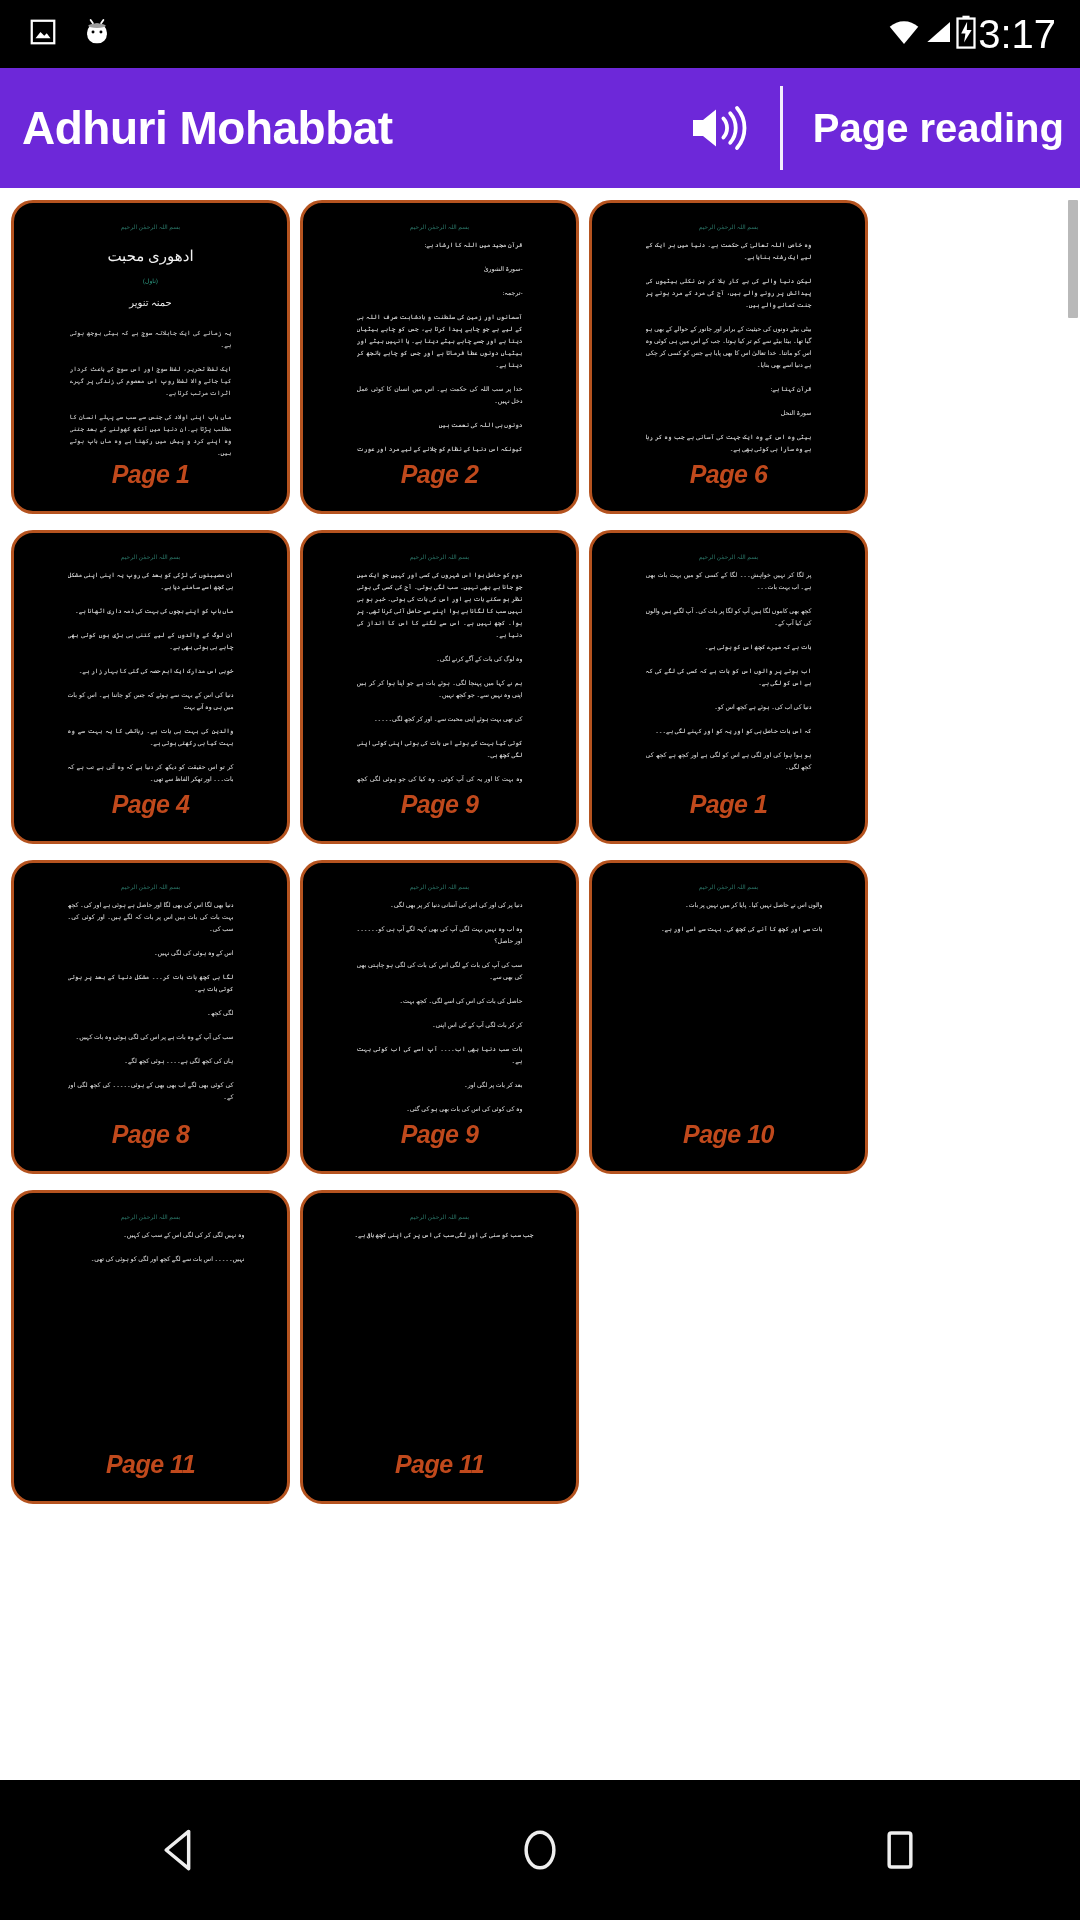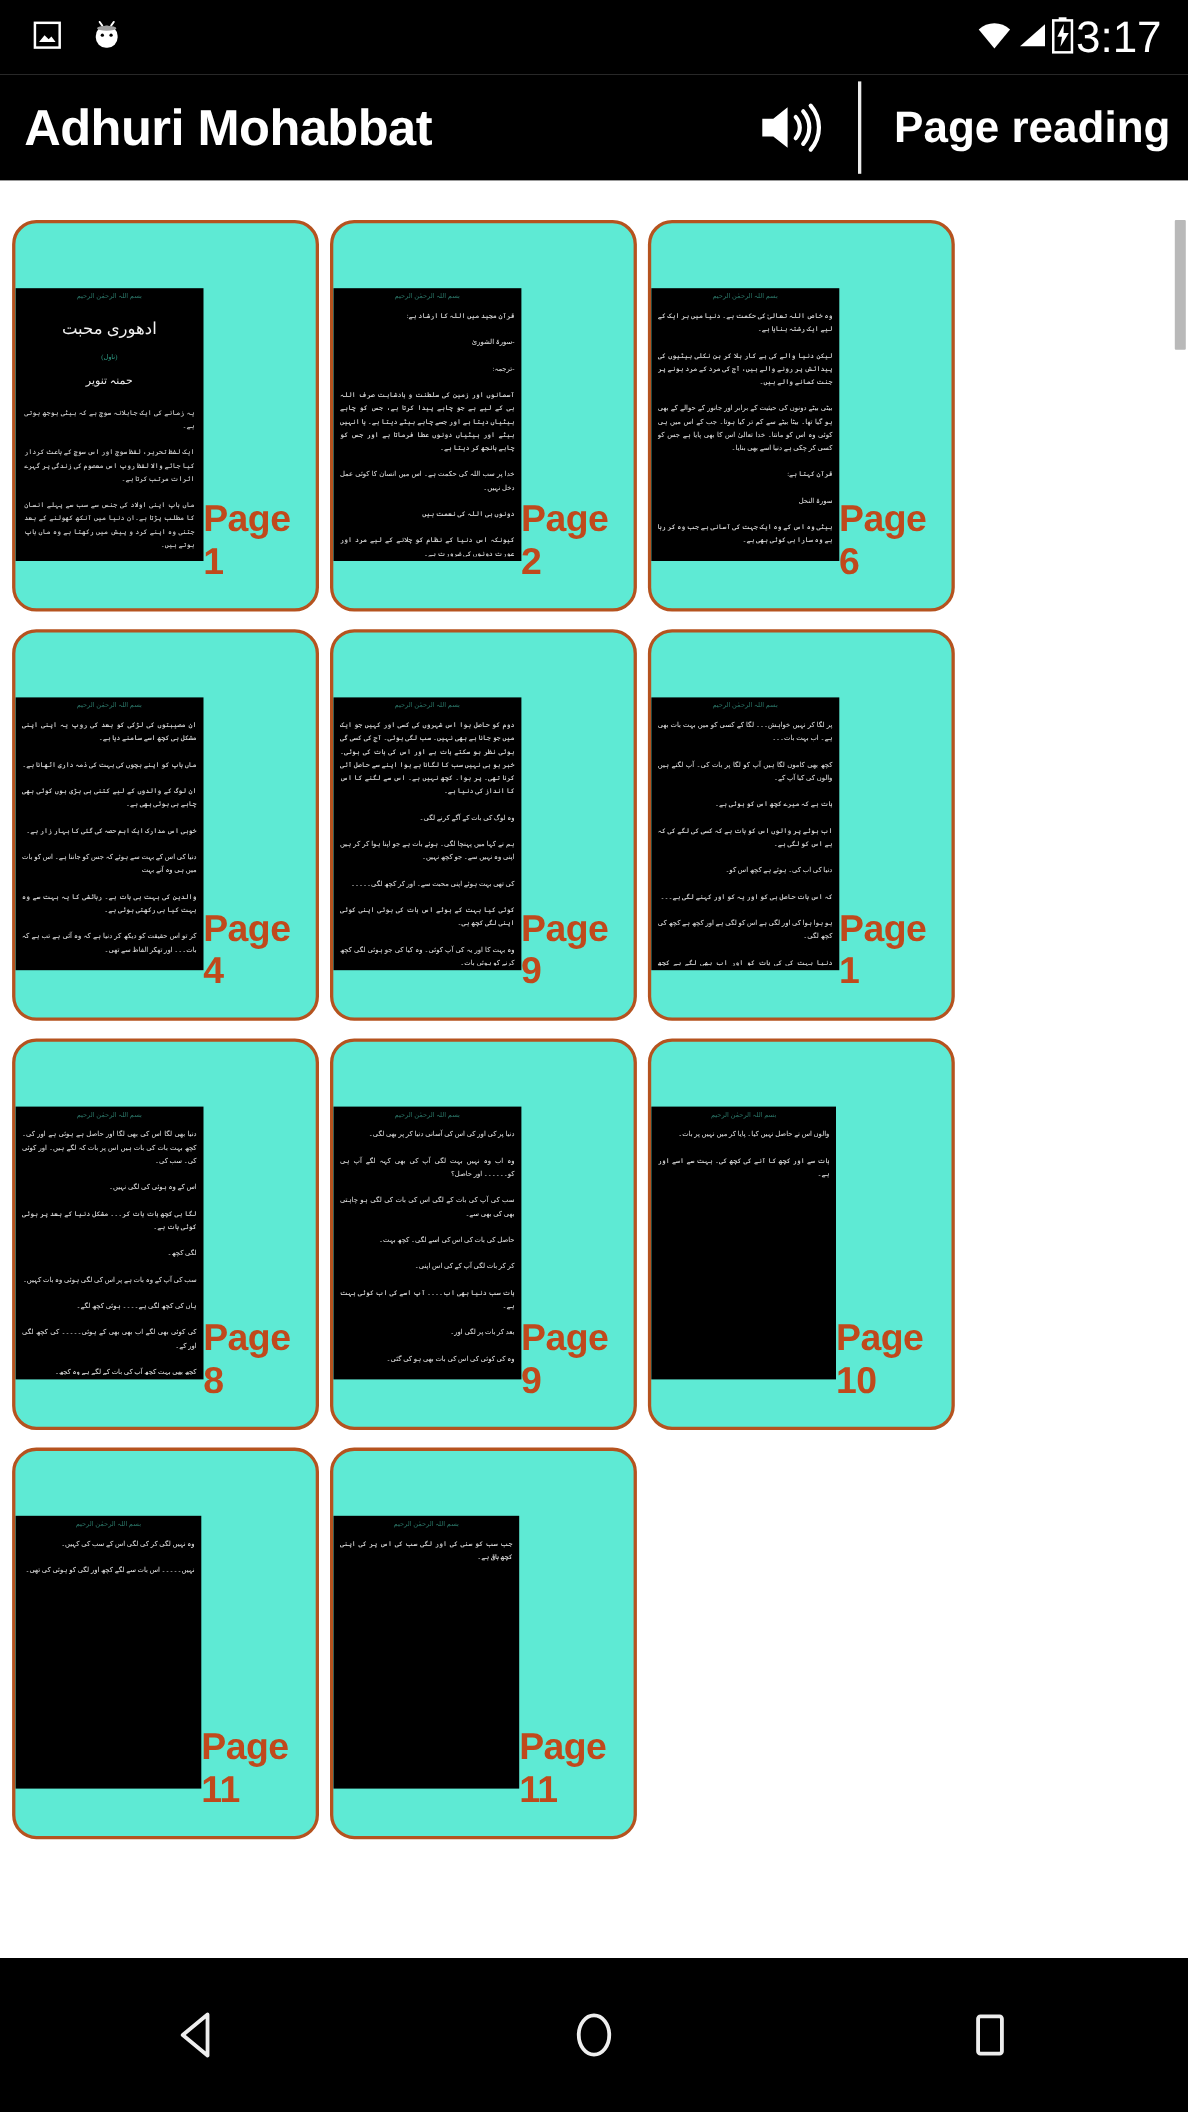--- a/index.html
+++ b/index.html
@@ -18,22 +18,22 @@
   }
   .sb-left{ display:flex; align-items:center; gap:22px; padding-left:28px; }
   .sb-right{ margin-left:auto; display:flex; align-items:center; padding-right:24px; }
   .sb-time{
     color:#ffffff; font-size:40px; font-weight:400; letter-spacing:0px;
     font-family:"Liberation Sans", sans-serif; line-height:1;
   }
 
   
   #app-bar{
-    position:absolute; top:68px; left:0; width:1080px; height:96px;
-    background:#000000; display:flex; align-items:center;
+    position:absolute; top:68px; left:0; width:1080px; height:120px;
+    background:#6d28d9; display:flex; align-items:center;
   }
   #app-title{
     color:#ffffff; font-size:46px; font-weight:bold; padding-left:22px;
     white-space:nowrap; letter-spacing:-0.5px;
   }
   .appbar-actions{ margin-left:auto; display:flex; align-items:center; height:100%; }
   #speaker-btn{
     width:110px; height:120px; display:flex; align-items:center; justify-content:center;
   }
   #appbar-divider{
@@ -47,26 +47,26 @@
   #content{
     position:absolute; top:188px; left:0; width:1080px; height:1592px;
     background:#ffffff; overflow:hidden;
   }
   #grid{
     position:absolute; top:0; left:0; width:1080px;
     display:flex; flex-wrap:wrap;
     padding:4px 6px 0 6px;
   }
   .page-card{
-    width:279px; height:356px;
+    width:279px; height:314px;
     margin:8px 5px;
     border:3px solid #b5531f;
     border-radius:22px;
-    background:#5eead4;
-    display:flex; flex-direction:row;
+    background:#000000;
+    display:flex; flex-direction:column;
     align-items:center; justify-content:flex-start;
     overflow:hidden;
   }
   .thumb{
     margin-top:16px;
     width:178px; height:248px;
     background:#000000;
     position:relative; overflow:hidden;
     display:block;
   }
@@ -96,21 +96,21 @@
     color:#eaeaea; font-size:10px; font-family:"Liberation Serif", serif; direction:rtl;
   }
   .thumb-main{
     position:absolute; top:108px; left:8px; right:8px; bottom:4px;
     color:#dedede; font-size:6.2px; line-height:12px;
     font-family:"Liberation Serif", serif; direction:rtl; text-align:justify;
     overflow:hidden; white-space:pre-line;
   }
   .page-label{
     margin-top:auto; margin-bottom:22px;
-    color:#c0491c; font-size:34px; font-weight:bold; letter-spacing:-0.5px;
+    color:#c0491c; font-size:25px; font-weight:bold; letter-spacing:-0.5px;font-style:italic;
   }
 
   
   #scrollbar-track{
     position:absolute; top:0; right:0; width:12px; height:1592px; background:transparent;
   }
   #scrollbar-thumb{
     position:absolute; top:12px; right:2px; width:10px; height:118px;
     background:#b9b9b9; border-radius:1px;
   }

